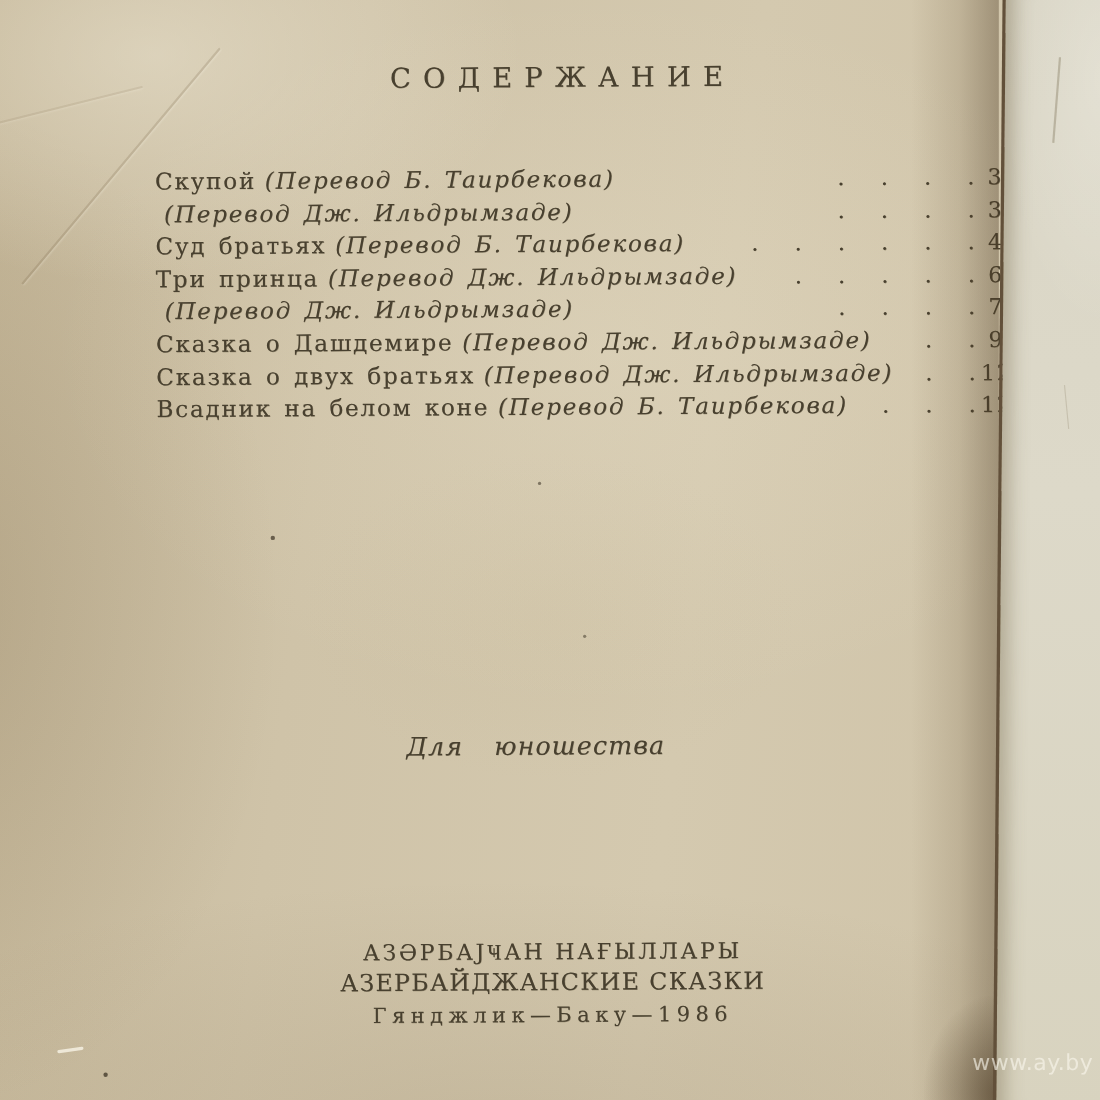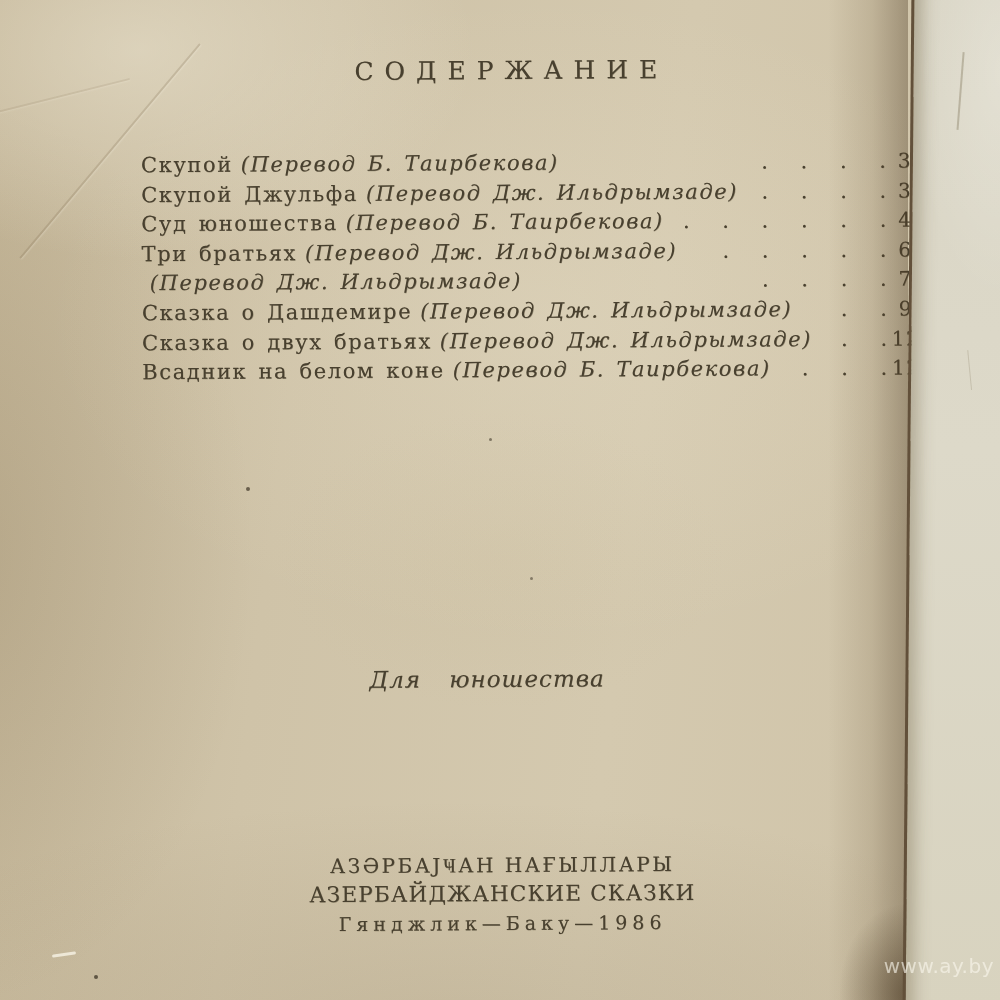--- a/index.html
+++ b/index.html
@@ -83,33 +83,32 @@
     <h1 id="title" class="ink">СОДЕРЖАНИЕ</h1>
 
     <div id="toc">
       <div class="toc-row">
         <span class="toc-title ink">Скупой</span>
         <span class="toc-translator ink">(Перевод Б. Таирбекова)</span>
         <span class="toc-dots ink">. . . .</span>
         <span class="toc-page ink">3</span>
       </div>
       <div class="toc-row">
-        <span class="toc-title ink">Скупой Джульфа</span>
         <span class="toc-translator ink">(Перевод Дж. Ильдрымзаде)</span>
         <span class="toc-dots ink">. . . .</span>
         <span class="toc-page ink">3</span>
       </div>
       <div class="toc-row">
-        <span class="toc-title ink">Суд юношества</span>
+        <span class="toc-title ink">Суд братьях</span>
         <span class="toc-translator ink">(Перевод Б. Таирбекова)</span>
         <span class="toc-dots ink">. . . . . .</span>
         <span class="toc-page ink">4</span>
       </div>
       <div class="toc-row">
-        <span class="toc-title ink">Три братьях</span>
+        <span class="toc-title ink">Три принца</span>
         <span class="toc-translator ink">(Перевод Дж. Ильдрымзаде)</span>
         <span class="toc-dots ink">. . . . .</span>
         <span class="toc-page ink">6</span>
       </div>
       <div class="toc-row">
         <span class="toc-translator ink">(Перевод Дж. Ильдрымзаде)</span>
         <span class="toc-dots ink">. . . .</span>
         <span class="toc-page ink">7</span>
       </div>
       <div class="toc-row">

